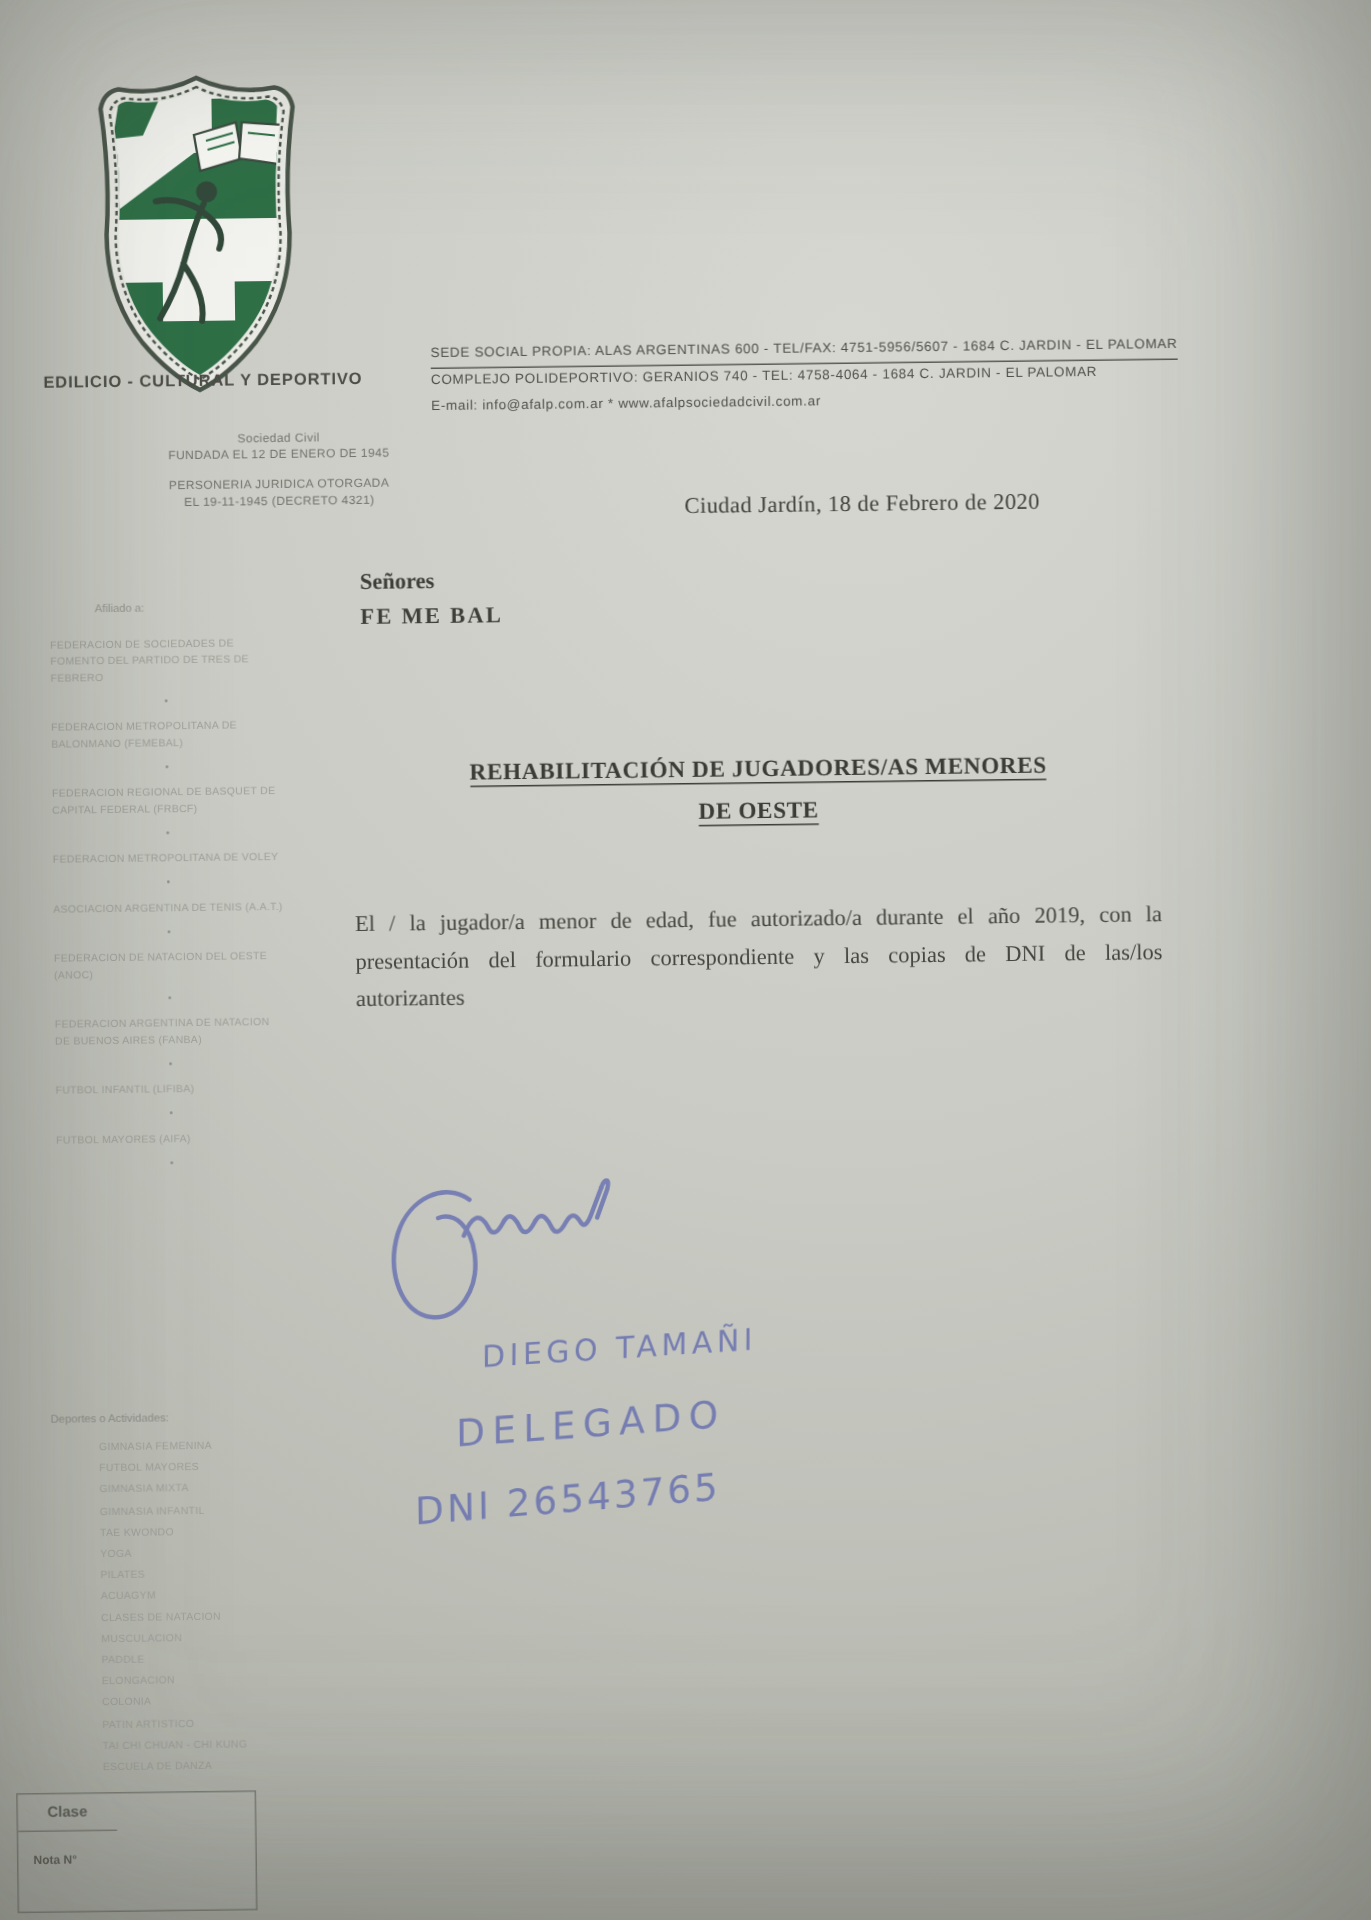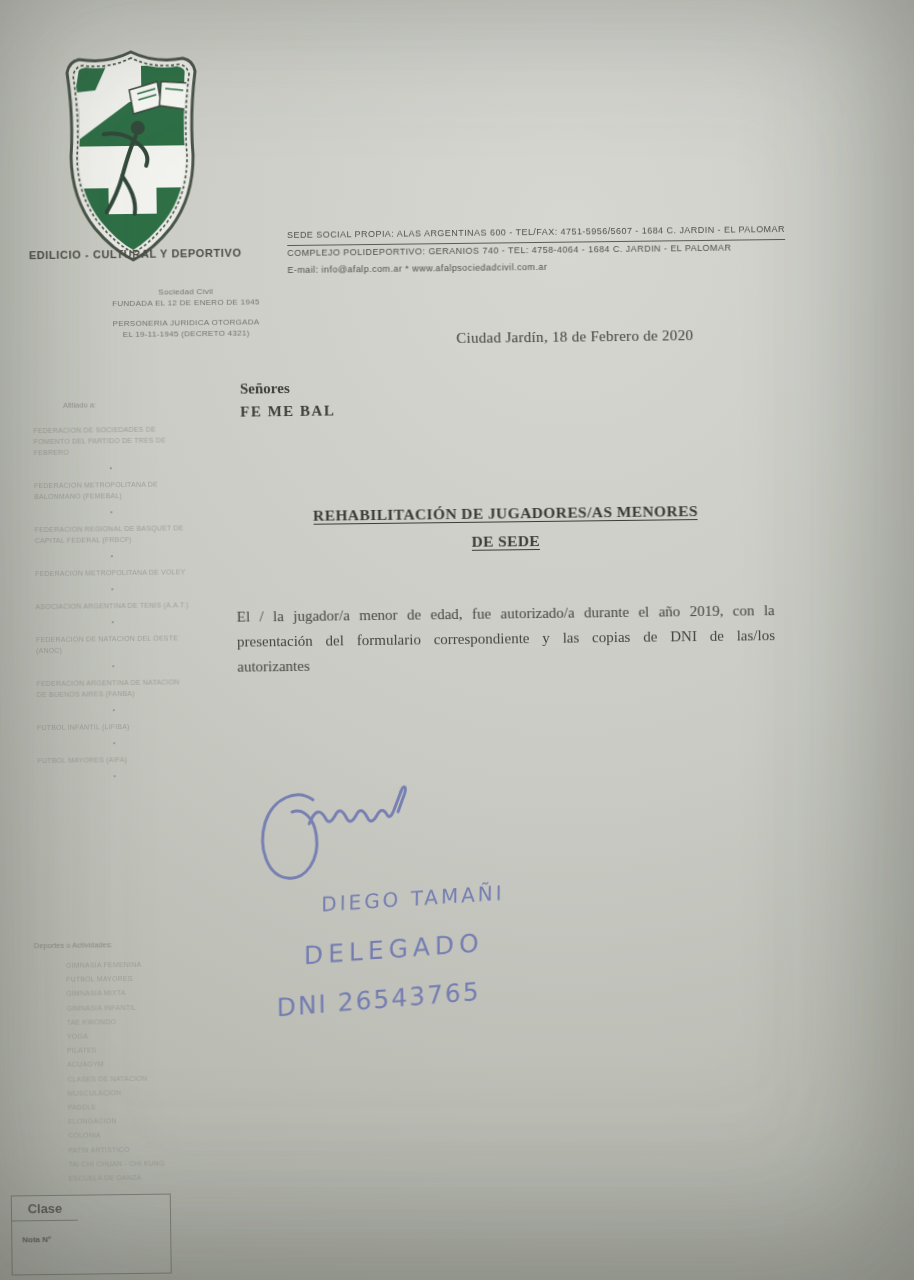--- a/index.html
+++ b/index.html
@@ -56,21 +56,21 @@
     position:absolute;left:62px;top:954px;width:140px;
     font-size:7px;line-height:14.2px;color:#9fa099;letter-spacing:.2px;text-transform:uppercase;
   }
   .class-box{
     position:absolute;left:4px;top:1190px;width:160px;height:80px;
     border:1.5px solid #80817a;box-sizing:border-box;background:rgba(255,255,255,0.03);
   }
   .clase-cell{
     width:66px;height:24px;border-bottom:1.2px solid #80817a;
     display:flex;align-items:center;justify-content:center;
-    font-size:13px;font-weight:bold;color:#5d5e57;text-align:right;
+    font-size:10px;font-weight:bold;color:#5d5e57;text-align:right;
   }
   .nota-line{
     margin:14px 0 0 10px;font-size:8px;font-weight:bold;color:#5d5e57;
   }
 
   
   .lh-right{
     position:absolute;left:292px;top:226px;width:548px;
     font-size:9px;line-height:15.5px;color:#4f5049;letter-spacing:.45px;
   }
@@ -220,21 +220,21 @@
 
     <div class="date-line serif">Ciudad Jardín,  18 de Febrero de 2020</div>
 
     <div class="recipient serif">
       <div>Señores</div>
       <div class="name">FE ME BAL</div>
     </div>
 
     <div class="title-block serif">
       <div><span class="u">REHABILITACIÓN DE JUGADORES/AS MENORES</span></div>
-      <div><span class="u">DE SEDE</span></div>
+      <div><span class="u">DE OESTE</span></div>
     </div>
 
     <div class="body-par serif">El / la jugador/a menor de edad, fue autorizado/a durante el año 2019, con la presentación del formulario correspondiente y las copias de DNI de las/los autorizantes</div>
 
     <svg class="sig-svg" viewBox="0 0 185 112">
       <g fill="none" stroke="#7078b1" stroke-width="3" stroke-linecap="round" opacity="0.9">
         <path d="M68 20 C52 8 28 18 20 42 C12 68 22 96 42 98 C60 100 74 80 71 56 C69 38 58 28 47 32"></path>
         <path d="M64 44 Q72 24 80 38 Q84 47 90 36 Q95 26 101 38 Q105 47 111 36 Q116 26 122 38 Q126 47 132 36 Q137 27 142 36 Q145 41 149 31 L156 13"></path>
         <path d="M156 13 C158 7 162 6 160 14 L153 33"></path>
       </g>

